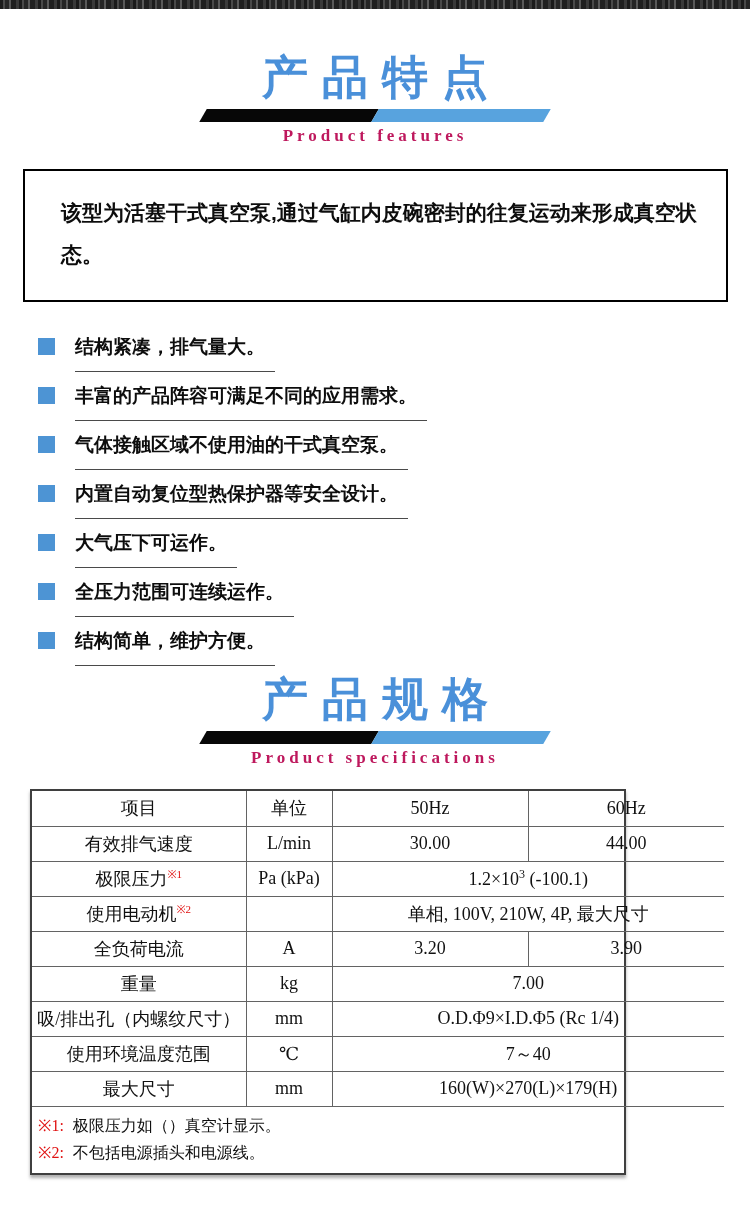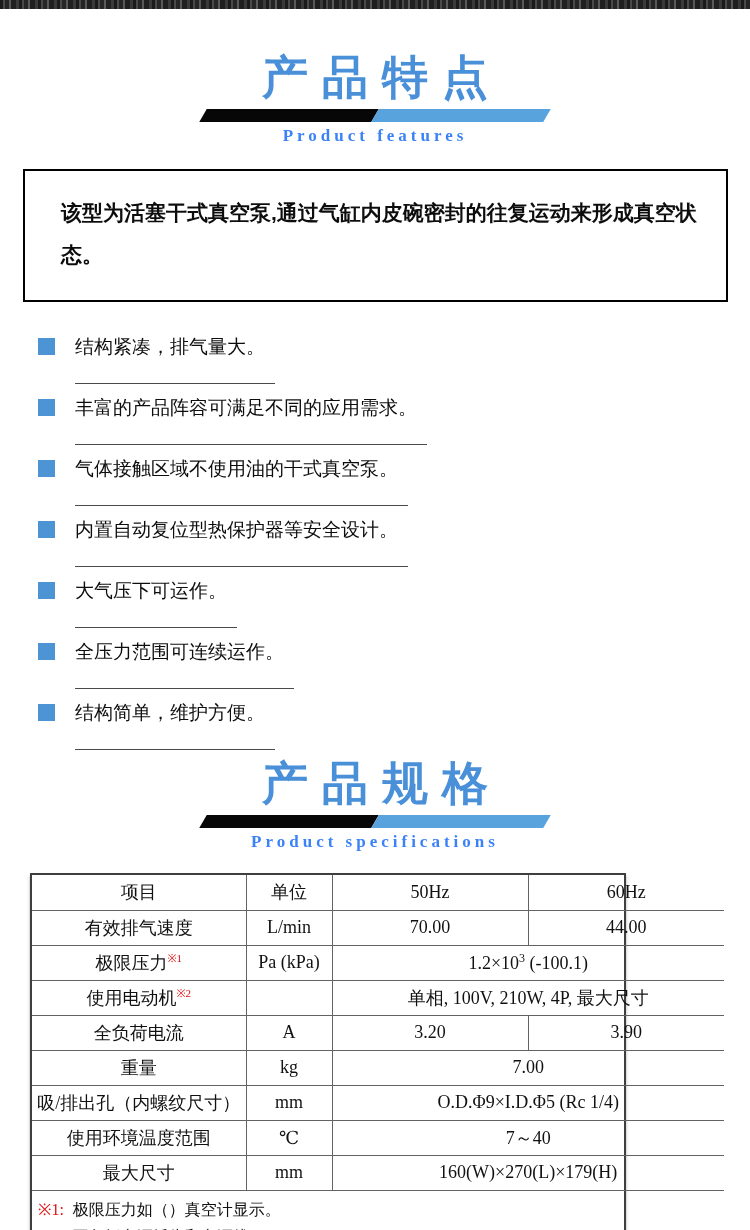--- a/index.html
+++ b/index.html
@@ -26,43 +26,43 @@
     color: #4a90d9; letter-spacing: 14px; text-indent: 14px;
   }
   .ribbon {
     width: 344px; height: 13px; margin: 8px auto 3px auto;
     display: flex; transform: skewX(-30deg);
   }
   .ribbon-left  { flex: 1; background: #070707; }
   .ribbon-right { flex: 1; background: #58a3de; }
   .sec-sub {
     font-size: 17px; line-height: 21px; font-weight: bold;
-    color: #3b82f6; letter-spacing: 4px;
+    color: #be185d; letter-spacing: 4px;
   }
 
   
   .desc-box {
     margin: 23px 22px 0 23px;
     border: 2.5px solid #000;
     padding: 21px 22px 24px 36px;
     font-size: 21px; font-weight: bold; line-height: 42px;
     color: #0d0d0d;
   }
 
   
   .features-list { margin: 32px 30px 0 38px; }
   .feature-item { display: flex; align-items: flex-start; margin-bottom: 11px; }
   .bullet-sq {
     flex: 0 0 17px; width: 17px; height: 17px;
     background: #4d94d4; margin: 4px 20px 0 0;
   }
   .feature-text {
-    font-size: 19px; font-weight: normal; color: #0d0d0d; line-height: 25px;
+    font-size: 19px; font-weight: bold; color: #0d0d0d; line-height: 25px;
     border-bottom: 1.5px solid #4a4a4a;
-    padding: 0 10px 24px 0;
+    padding: 0 10px 12px 0;
   }
 
   
   .table-wrap {
     margin: 21px 0 0 30px; width: 596px;
     border: 2px solid #3f3f3f;
     box-shadow: 0 3px 3px rgba(110,110,110,0.55);
     font-family: "Liberation Serif", "DejaVu Serif", serif;
     color: #111;
   }
@@ -154,21 +154,21 @@
     <tbody>
       <tr>
         <th>项目</th>
         <th>单位</th>
         <th>50Hz</th>
         <th>60Hz</th>
       </tr>
       <tr>
         <td>有效排气速度</td>
         <td>L/min</td>
-        <td>70.00</td>
+        <td>30.00</td>
         <td>44.00</td>
       </tr>
       <tr>
         <td><span>极限压力</span><sup class="red-sup">※1</sup></td>
         <td>Pa (kPa)</td>
         <td colspan="2"><span>1.2×10</span><sup class="blk-sup">3</sup><span>  (-100.1)</span></td>
       </tr>
       <tr>
         <td><span>使用电动机</span><sup class="red-sup">※2</sup></td>
         <td></td>

